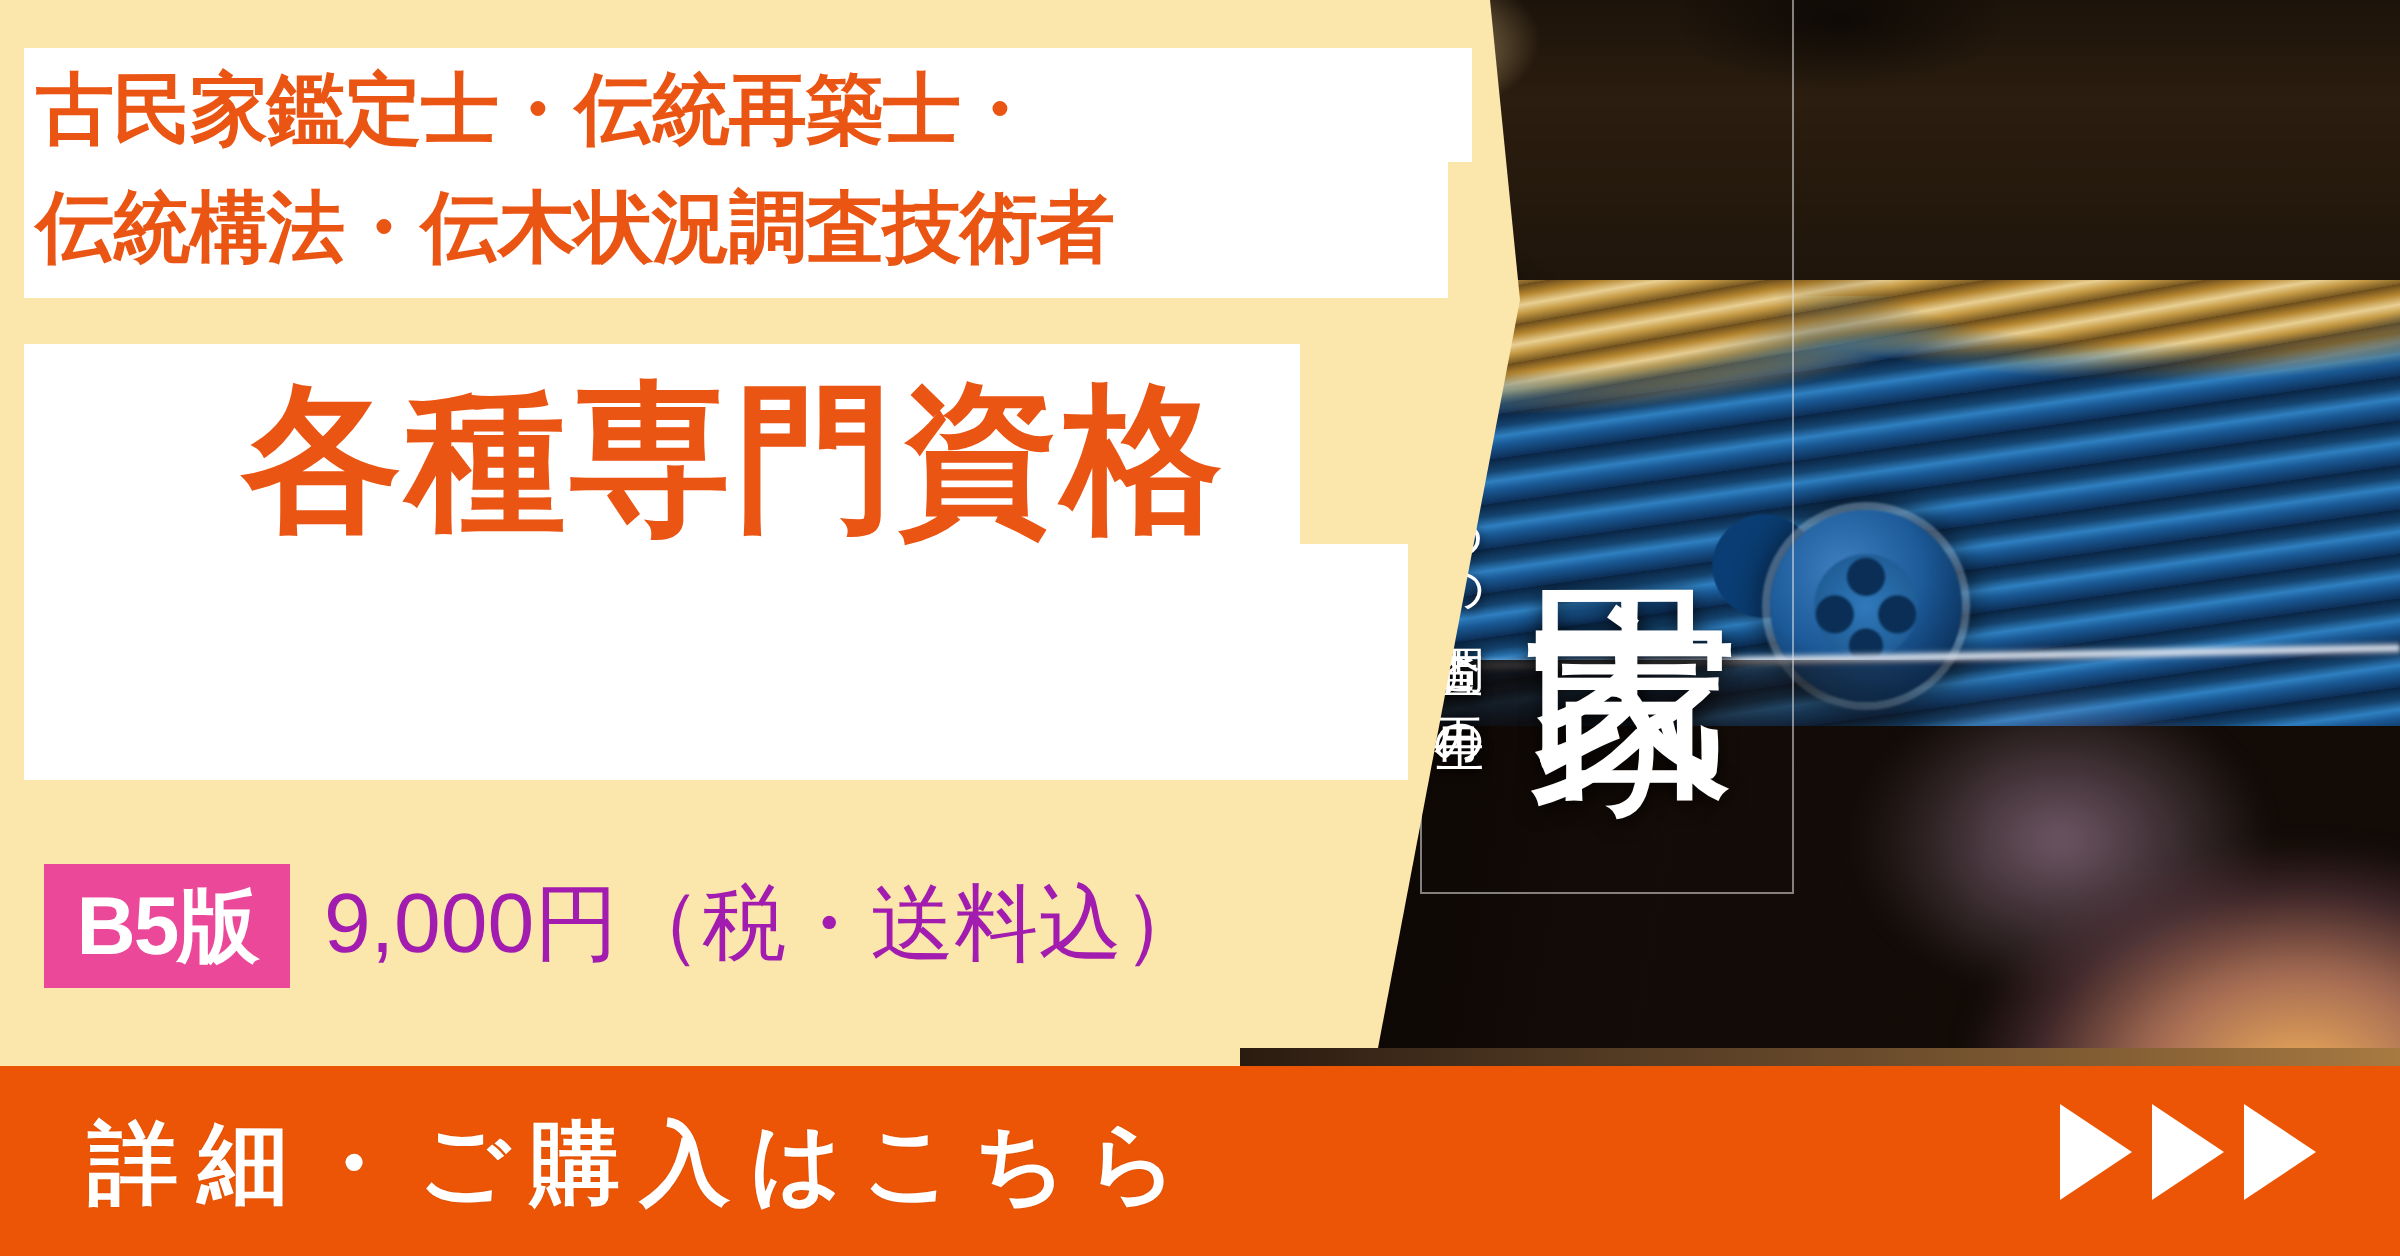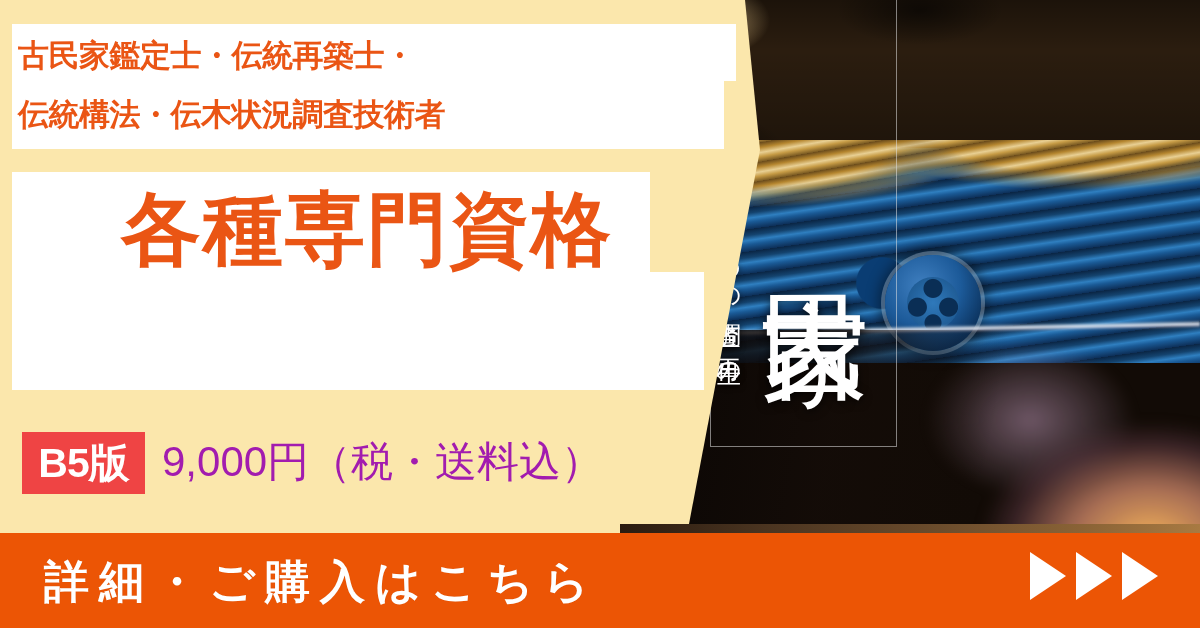--- a/index.html
+++ b/index.html
@@ -129,40 +129,40 @@
     position:absolute;left:0;top:0;width:780px;height:545px;
     background:#FBE7AC;
     clip-path:polygon(0 0, 0 545px, 685px 545px, 760px 150px, 745px 0);
   }
 
   
   .card1a{position:absolute;left:12px;top:24px;width:724px;height:57px;background:#fff;}
   .card1b{position:absolute;left:12px;top:81px;width:712px;height:68px;background:#fff;}
   .head1{
     position:absolute;left:18px;top:26px;width:716px;height:124px;
-    color:#EA5514;font-weight:bold;font-size:31px;line-height:59px;
+    color:#EA5514;font-weight:bold;font-size:39px;line-height:59px;
     letter-spacing:-0.5px;white-space:nowrap;
   }
   .head1 span{display:block;}
 
   
   .card2a{position:absolute;left:12px;top:172px;width:638px;height:110px;background:#fff;}
   .card2b{position:absolute;left:12px;top:272px;width:692px;height:118px;background:#fff;}
   .head2{
     position:absolute;left:18px;top:176px;width:690px;height:212px;
     color:#EA5514;font-weight:bold;font-size:80px;line-height:107px;
     letter-spacing:2px;white-space:nowrap;
   }
   .head2 .l1{display:block;text-align:center;padding-left:8px;}
   .head2 .l2{display:block;text-align:left;padding-left:162px;}
 
   
   .badge{
     position:absolute;left:22px;top:432px;width:123px;height:62px;
-    background:#ef4444;color:#fff;font-weight:bold;font-size:41px;
+    background:#ec4899;color:#fff;font-weight:bold;font-size:41px;
     line-height:62px;text-align:center;letter-spacing:-1px;
   }
   .price{
     position:absolute;left:162px;top:428px;height:68px;
     color:#a21caf;font-size:42px;line-height:68px;letter-spacing:0px;
     white-space:nowrap;
   }
 
   
   .cta{

